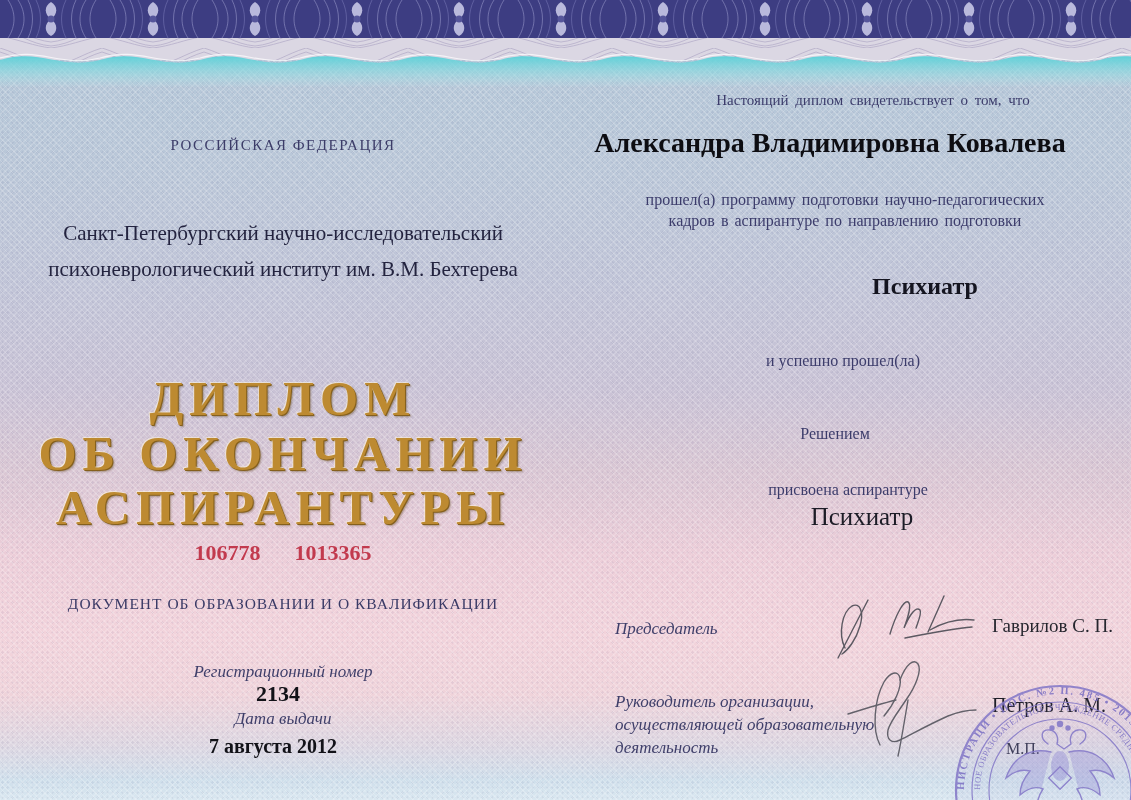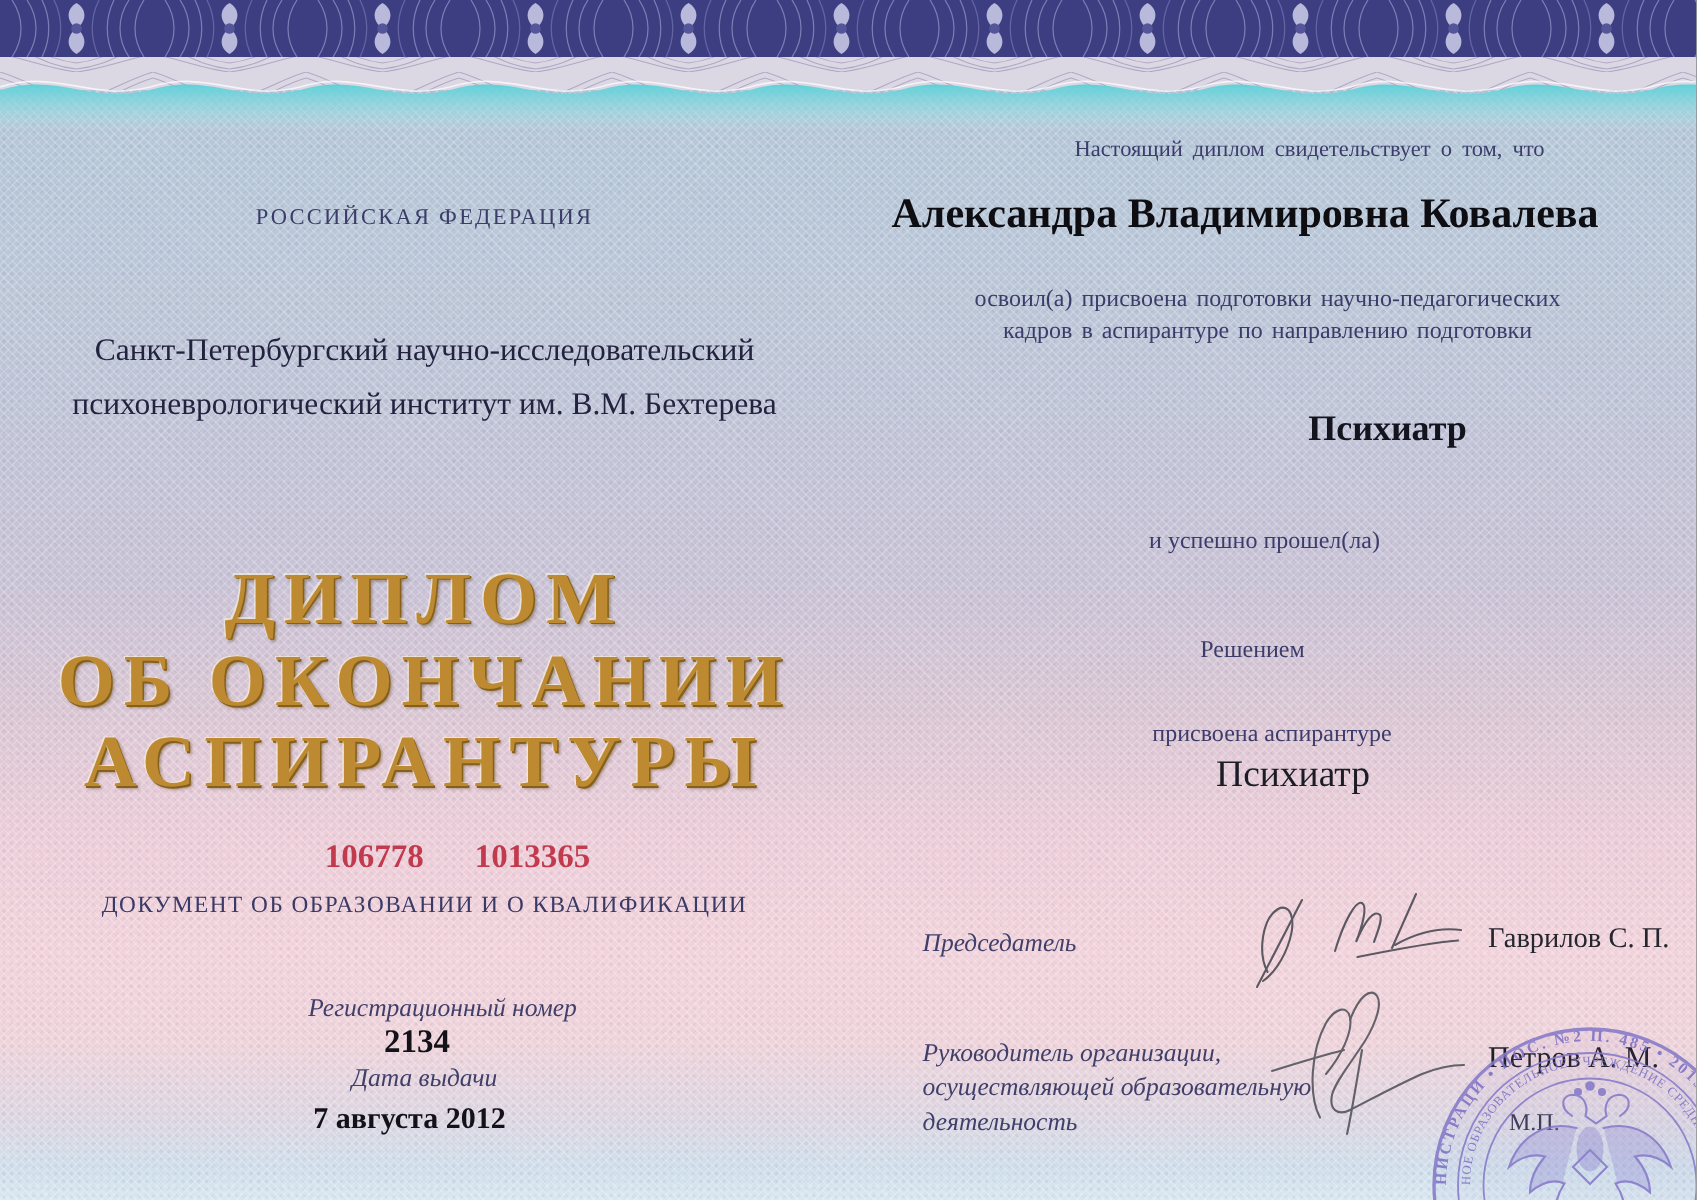--- a/index.html
+++ b/index.html
@@ -30,23 +30,23 @@
   .it{font-style:italic;color:#3f3f6a;}
 
   .l-country{left:283px;top:137px;font-size:15px;letter-spacing:1.5px;color:#3c3c68;}
   .l-inst{font-size:21px;color:#23233f;}
   .l-inst1{left:283px;top:221px;} .l-inst2{left:283px;top:257px;}
   .gold{
     font-size:49px;font-weight:bold;letter-spacing:6px;color:#bd8a31;
     text-shadow:-1px -1px 0 rgba(255,246,220,.55), 1px 1px 0 #85601d, 2px 2px 2px rgba(80,55,10,.4);
   }
   .l-title1{left:283px;top:370px;} .l-title2{left:283px;top:425px;} .l-title3{left:283px;top:479px;}
-  .l-serials{left:283px;top:558px;font-size:22px;font-weight:bold;color:#c23a4e;display:flex;gap:34px;margin-left:22px;}
+  .l-serials{left:283px;top:540px;font-size:22px;font-weight:bold;color:#c23a4e;display:flex;gap:34px;}
   .l-doctype{left:283px;top:595px;font-size:15.5px;letter-spacing:1px;color:#3a3a66;}
-  .l-reglabel{left:283px;top:662px;font-size:17px;margin-left:12px;}
+  .l-reglabel{left:283px;top:662px;font-size:17px;}
   .l-regnum{left:278px;top:681px;font-size:22px;font-weight:bold;color:#121218;}
   .l-datelabel{left:283px;top:709px;font-size:17px;}
   .l-date{left:273px;top:735px;font-size:20px;font-weight:bold;color:#121218;}
 
   .r-attest{left:825px;top:92px;font-size:15px;word-spacing:3px;margin-left:48px;}
   .r-name{left:830px;top:127px;font-size:28px;font-weight:bold;color:#0d0d12;}
   .r-prog{font-size:16px;word-spacing:2px;}
   .r-prog1{left:845px;top:191px;} .r-prog2{left:845px;top:212px;}
   .r-spec{left:925px;top:273px;font-size:24px;font-weight:bold;color:#14141f;}
   .r-passed{left:843px;top:352px;font-size:16px;}
@@ -127,21 +127,21 @@
 
     <div class="t it l-reglabel">Регистрационный номер</div>
     <div class="t l-regnum">2134</div>
     <div class="t it l-datelabel">Дата выдачи</div>
     <div class="t l-date">7 августа 2012</div>
   </section>
 
   <section>
     <div class="t navy r-attest">Настоящий диплом свидетельствует о том, что</div>
     <div class="t r-name">Александра Владимировна Ковалева</div>
-    <div class="t navy r-prog r-prog1">освоил(а) присвоена подготовки научно-педагогических</div>
+    <div class="t navy r-prog r-prog1">прошел(а) программу подготовки научно-педагогических</div>
     <div class="t navy r-prog r-prog2">кадров в аспирантуре по направлению подготовки</div>
     <div class="t r-spec">Психиатр</div>
     <div class="t navy r-passed">и успешно прошел(ла)</div>
     <div class="t navy r-resol">Решением</div>
     <div class="t navy r-quallabel">присвоена аспирантуре</div>
     <div class="t r-qual">Психиатр</div>
 
     <div class="tl it r-chair-label">Председатель</div>
     <div class="tl r-chair-name">Гаврилов С. П.</div>
 

